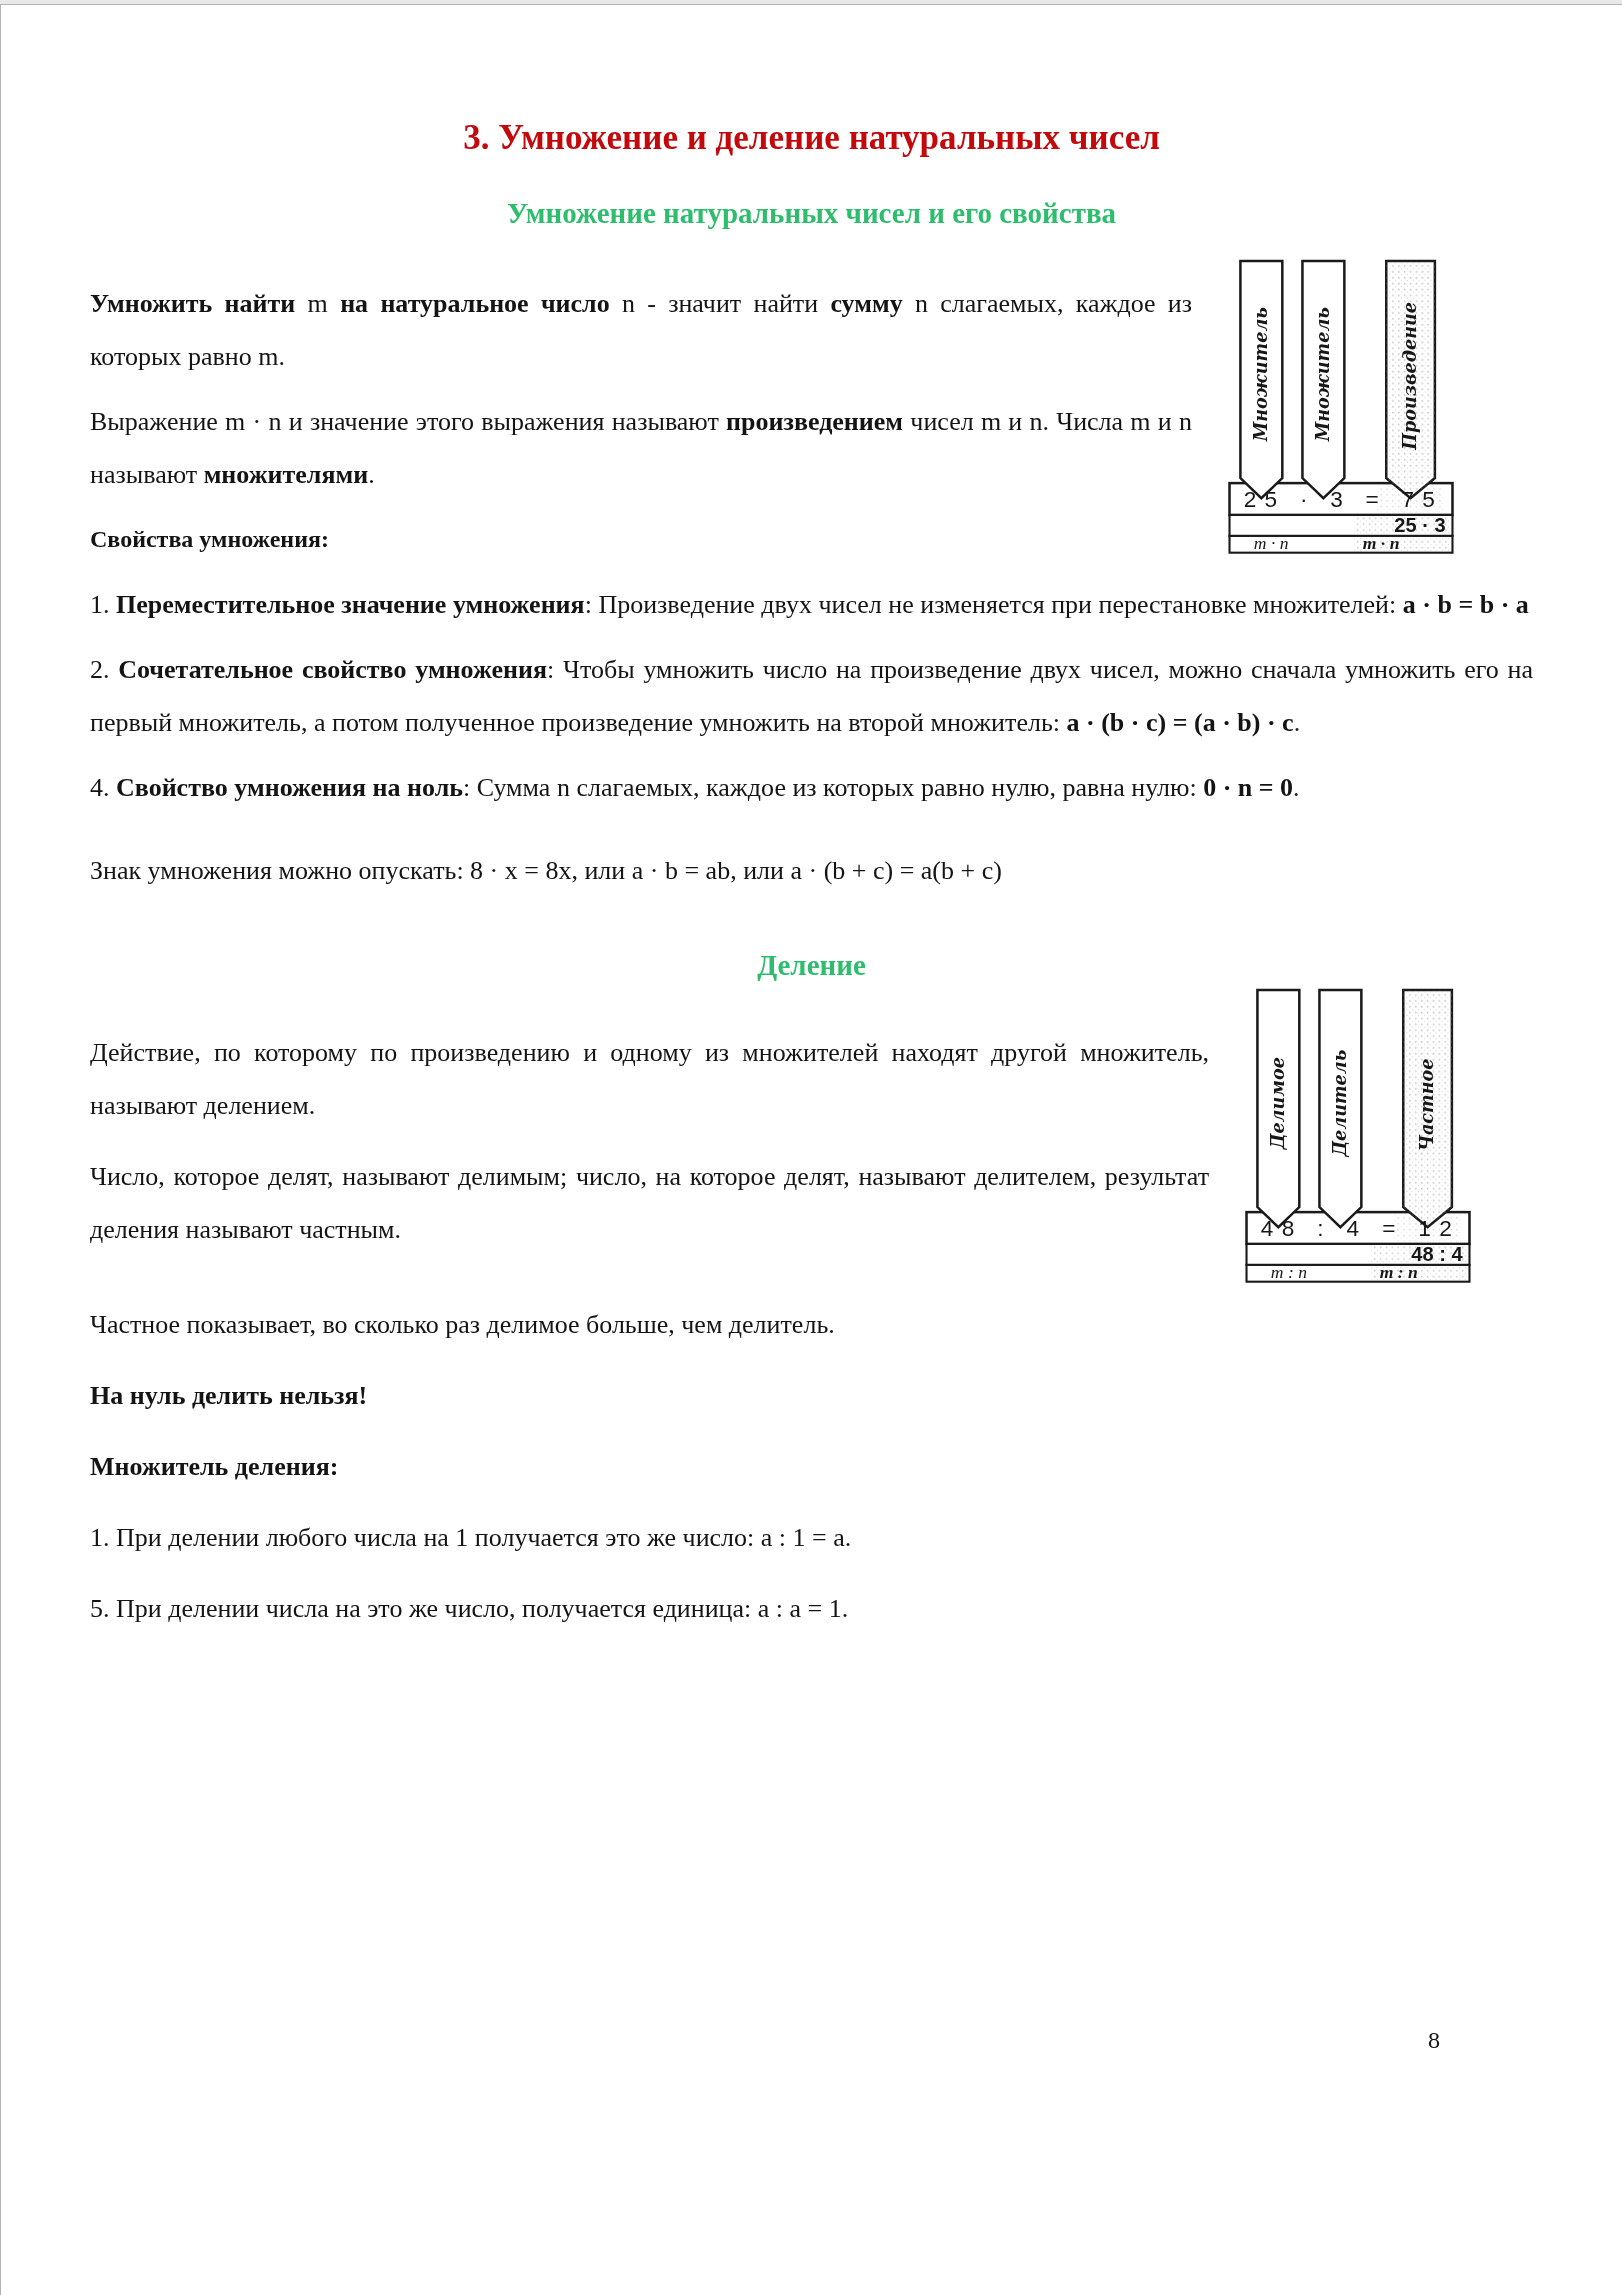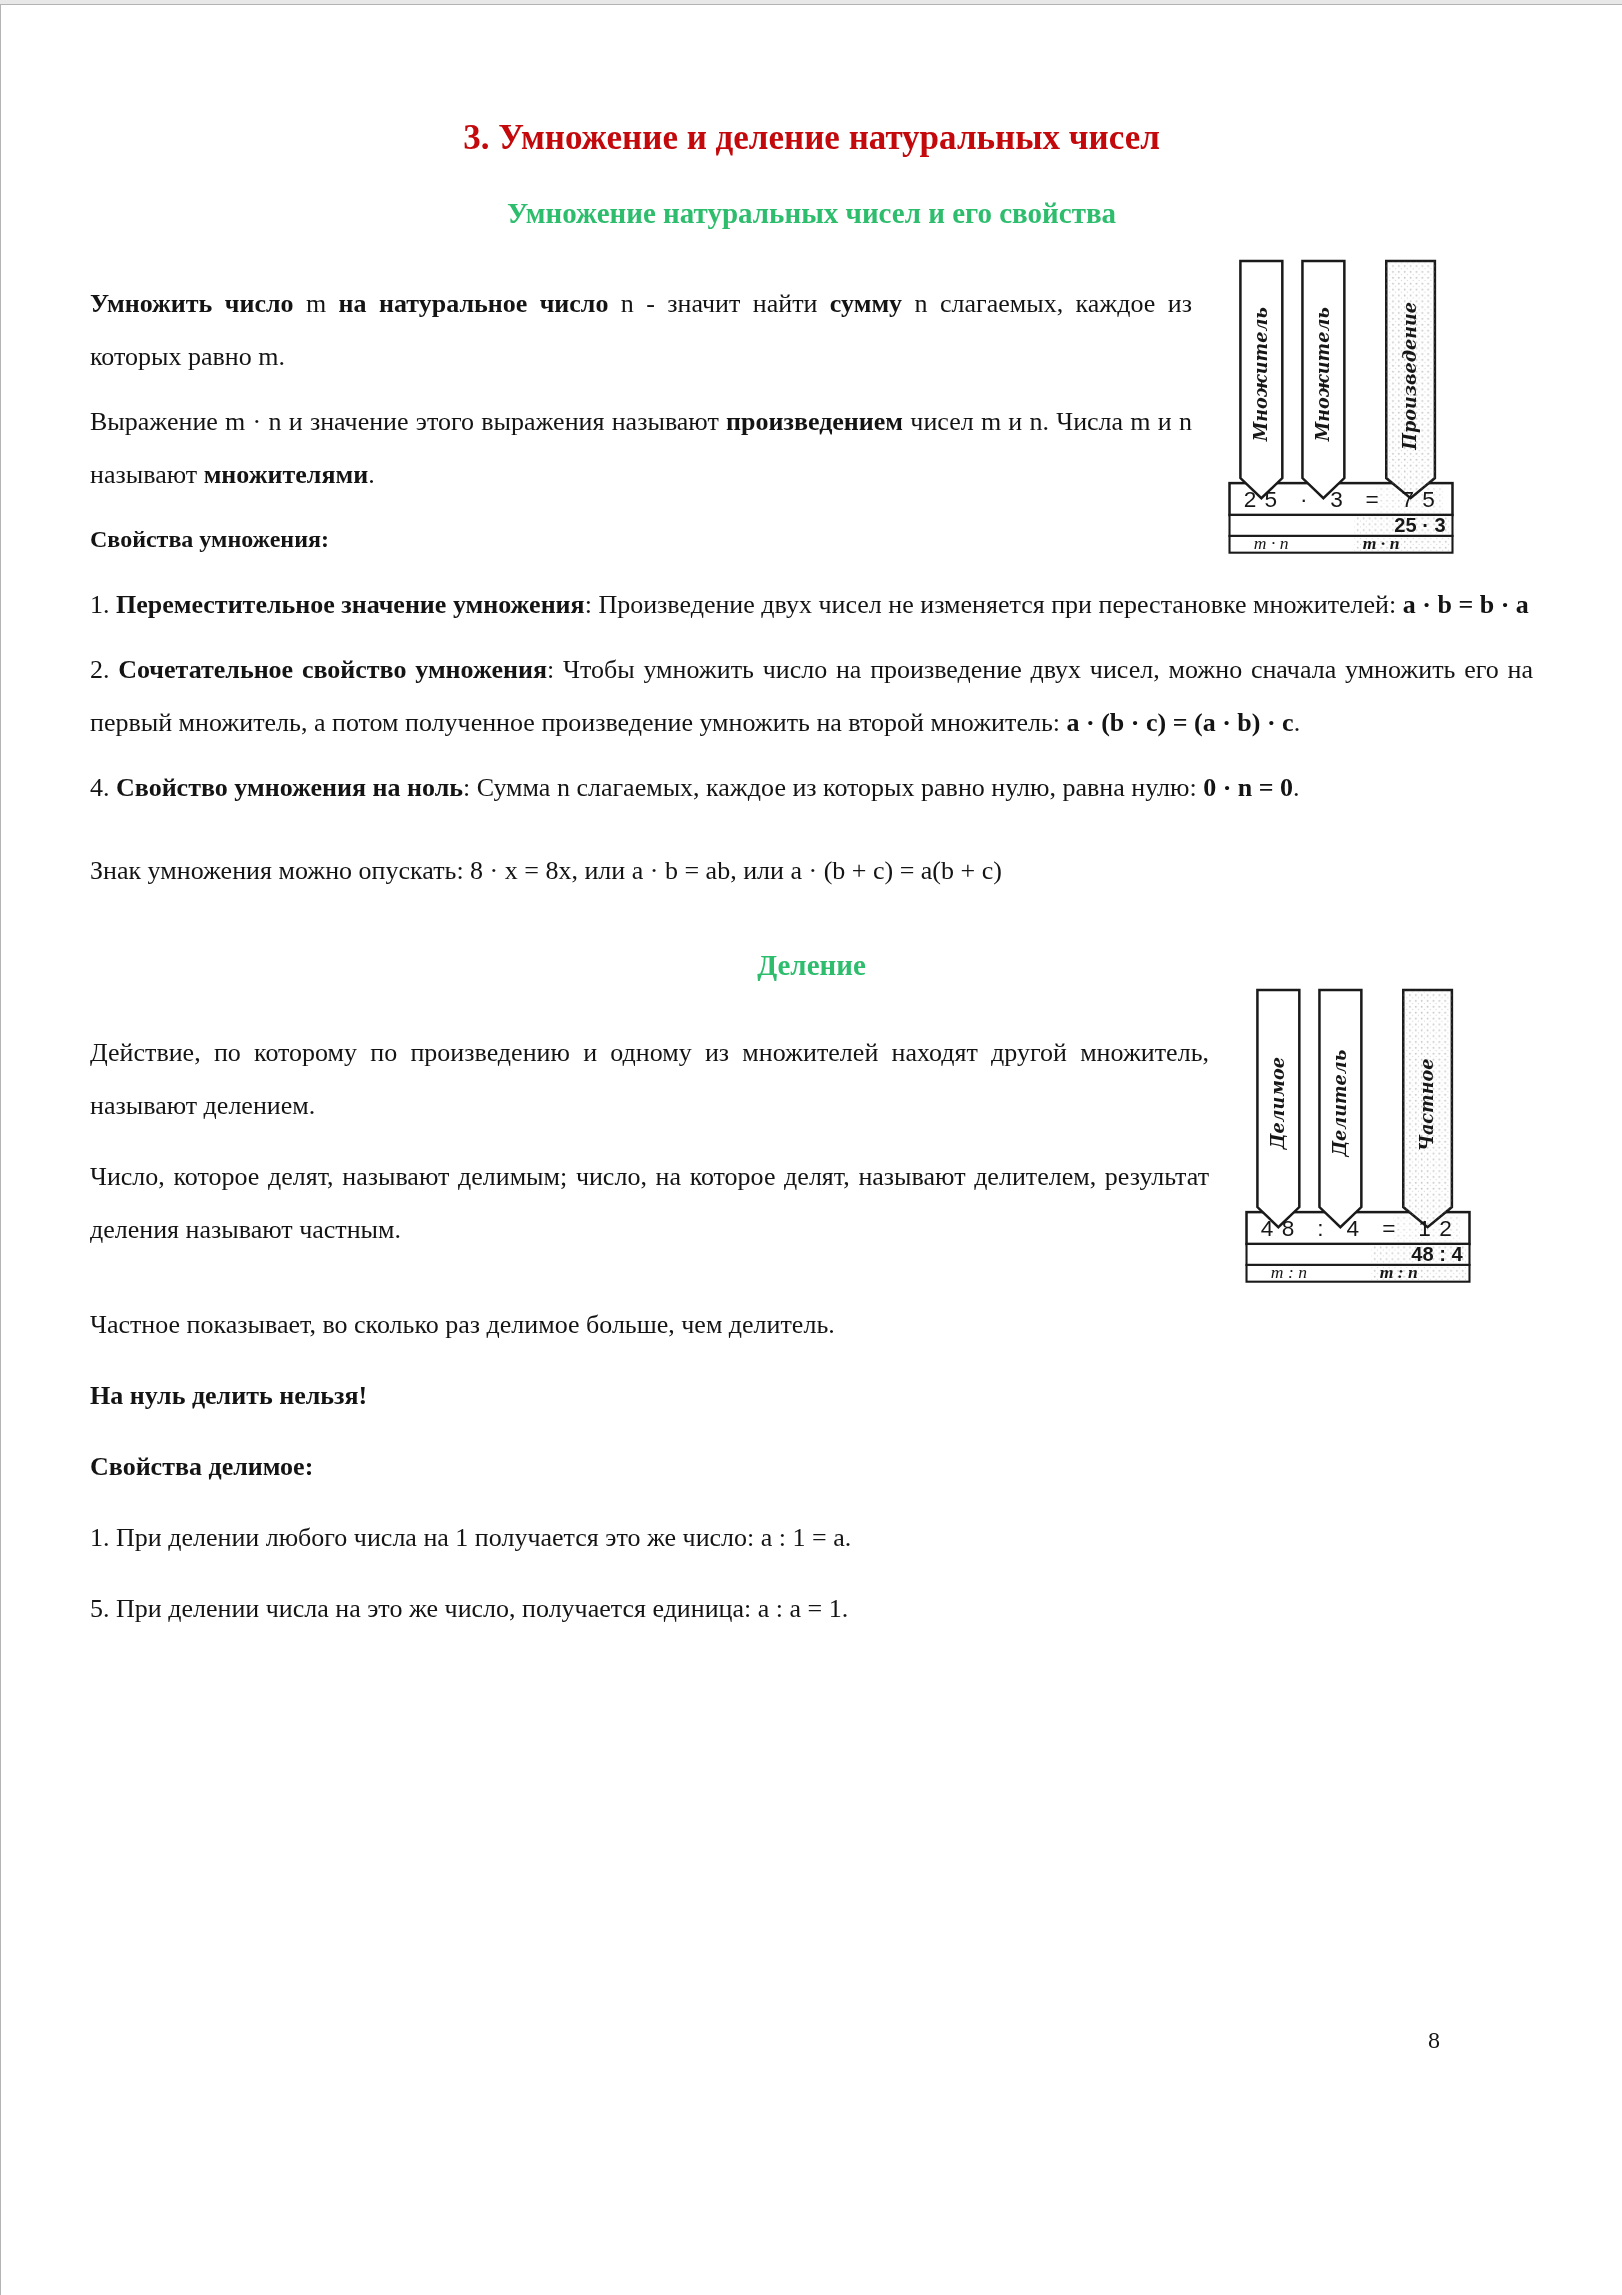--- a/index.html
+++ b/index.html
@@ -90,21 +90,21 @@
           <text transform="translate(48,138) rotate(-90)" text-anchor="middle" class="banner-label">Множитель</text>
           <text transform="translate(122,138) rotate(-90)" text-anchor="middle" class="banner-label">Множитель</text>
           <text transform="translate(226,140) rotate(-90)" text-anchor="middle" class="banner-label">Произведение</text>
           <text x="20" y="297" class="rowtext" textLength="228" lengthAdjust="spacing">25 · 3 = 75</text>
           <text x="261" y="326" text-anchor="end" class="rowtext b2">25 · 3</text>
           <text x="32" y="347" class="mn">m · n</text>
           <text x="162" y="347" class="mn bold">m · n</text>
         </svg>
       </figure>
 
-      <p class="body"><b>Умножить число</b><span> m </span><b>на натуральное число</b><span> n  - значит найти </span><b>сумму</b><span> n слагаемых, каждое из которых равно m.</span></p>
+      <p class="body"><b>Умножить найти</b><span> m </span><b>на натуральное число</b><span> n  - значит найти </span><b>сумму</b><span> n слагаемых, каждое из которых равно m.</span></p>
       <p class="body"><span>Выражение m · n и значение этого выражения называют </span><b>произведением</b><span> чисел m и n. Числа m и n называют </span><b>множителями</b><span>.</span></p>
     </div>
 
     <p class="props-heading">Свойства умножения:</p>
 
     <p class="body clear-r"><span>1. </span><b>Переместительное значение умножения</b><span>: Произведение двух чисел не изменяется при перестановке множителей: </span><b>a · b = b · a</b></p>
     <p class="body"><span>2. </span><b>Сочетательное свойство умножения</b><span>: Чтобы умножить число на произведение двух чисел, можно сначала умножить его на первый множитель, а потом полученное произведение умножить на второй множитель: </span><b>a · (b · c) = (a · b) · c</b><span>.</span></p>
     <p class="body"><span>4. </span><b>Свойство умножения на ноль</b><span>: Сумма n слагаемых, каждое из которых равно нулю, равна нулю: </span><b>0 · n = 0</b><span>.</span></p>
 
     <p class="body single note"><span>Знак умножения можно опускать: 8 · x = 8x, или a · b = ab, или a · (b + c) = a(b + c)</span></p>
@@ -143,21 +143,21 @@
         </figure>
 
         <p class="body">Действие, по которому по произведению и одному из множителей находят другой множитель, называют делением.</p>
         <p class="body">Число, которое делят, называют делимым; число, на которое делят, называют делителем, результат деления называют частным.</p>
       </div>
 
       <p class="body single clear-r">Частное показывает, во сколько раз делимое больше, чем делитель.</p>
 
       <p class="body single bold">На нуль делить нельзя!</p>
 
-      <p class="body single bold">Свойства делимое:</p>
+      <p class="body single bold">Множитель деления:</p>
 
       <p class="body single">1. При делении любого числа на 1 получается это же число: a : 1 = a.</p>
       <p class="body single">5. При делении числа на это же число, получается единица: a : a = 1.</p>
     </div>
 
   </div>
 
   <div class="page-number">8</div>
 </div>
 

